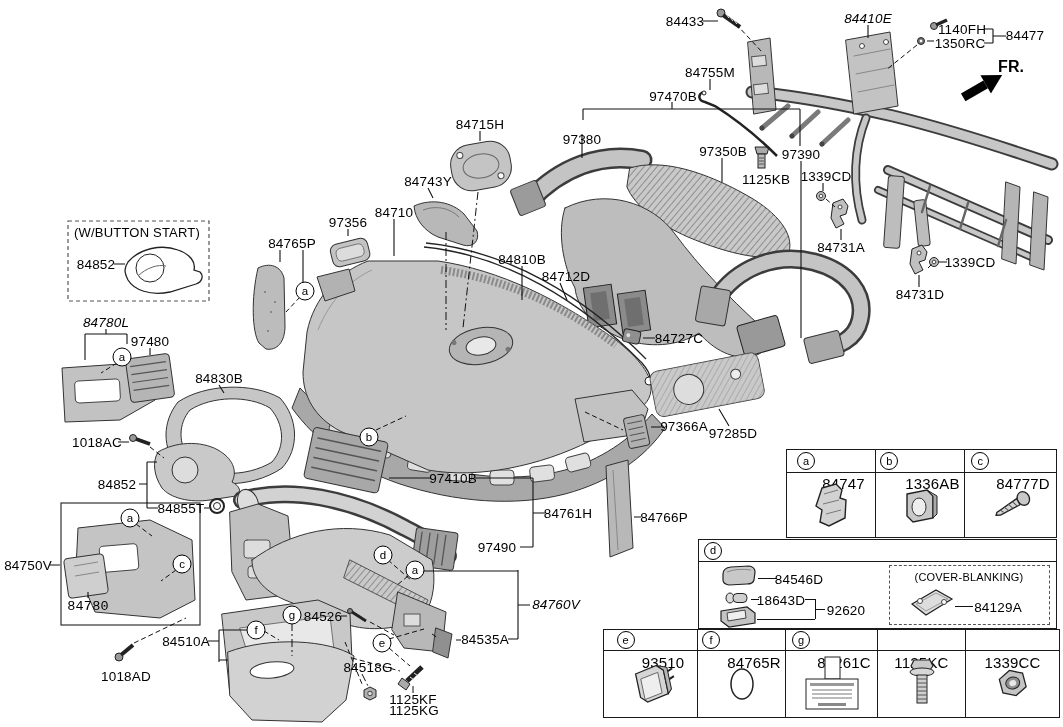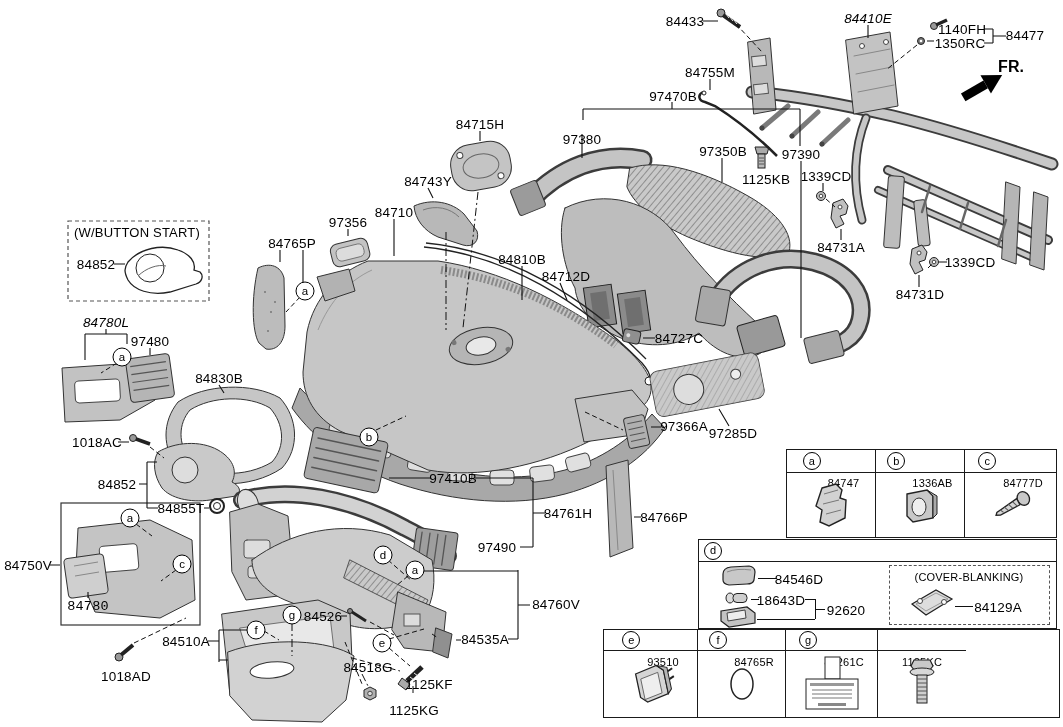--- a/index.html
+++ b/index.html
@@ -16,21 +16,21 @@
   .grid3{display:grid;grid-template-columns:89px 89px 1fr;height:100%;}
   .grid5{display:grid;grid-template-columns:94px 88px 92px 88px 1fr;height:100%;}
   .cell{border-right:1.3px solid #1a1a1a;display:flex;flex-direction:column;box-sizing:border-box;}
   .cell:last-child{border-right:none;}
   .cellhead{height:23px;border-bottom:1.3px solid #1a1a1a;display:flex;align-items:center;
        justify-content:center;gap:7px;box-sizing:border-box;}
   .cellhead5{height:21px;}
   .cellbody{flex:1;display:flex;align-items:center;justify-content:center;}
   .lcirc{width:16px;height:16px;border:1.3px solid #000;border-radius:50%;display:flex;
        align-items:center;justify-content:center;font-size:11px;background:#fff;flex:0 0 auto;line-height:1;}
-  .pn{font-size:11px;letter-spacing:.2px;margin-top:44px;}
+  .pn{font-size:15px;letter-spacing:.2px;margin-top:44px;}
   .dhead{height:22px;border-bottom:1.3px solid #1a1a1a;display:flex;align-items:center;
        padding-left:5px;box-sizing:border-box;}
   .abs{position:absolute;}
   .hline{position:absolute;border-top:1.2px solid #111;height:0;}
   .vline{position:absolute;border-left:1.2px solid #111;width:0;}
   .dashbox{position:absolute;border:1.3px dashed #555;box-sizing:border-box;}
 </style>
 </head>
 <body>
 
@@ -334,24 +334,24 @@
       <span class="lbl" style="left: 219px; top: 378px;">84830B</span>
       <span class="lbl" style="left: 97px; top: 442px;">1018AC</span>
       <span class="lbl" style="left: 117px; top: 484px;">84852</span>
       <span class="lbl" style="left: 181px; top: 508px;">84855T</span>
       <span class="lbl" style="left: 28px; top: 565px;">84750V</span>
       <span class="lbl" style="left: 88px; top: 606px; font-family: Liberation Mono, monospace;">84780</span>
       <span class="lbl" style="left: 126px; top: 676px;">1018AD</span>
       <span class="lbl" style="left: 186px; top: 641px;">84510A</span>
       <span class="lbl" style="left: 323px; top: 616px;">84526</span>
       <span class="lbl" style="left: 368px; top: 667px;">84518G</span>
-      <span class="lbl" style="left: 413px; top: 684px; margin-left: 16px;">1125KF</span>
+      <span class="lbl" style="left: 413px; top: 699px;">1125KF</span>
       <span class="lbl" style="left: 414px; top: 710px;">1125KG</span>
       <span class="lbl" style="left: 485px; top: 639px;">84535A</span>
-      <span class="lbl" style="left: 556px; top: 604px;">84760V</span>
+      <span class="lbl" style="left: 556px; top: 604px; font-style: italic;">84760V</span>
       <span class="lbl" style="left: 497px; top: 547px;">97490</span>
       <span class="lbl" style="left: 453px; top: 478px;">97410B</span>
       <span class="lbl" style="left: 568px; top: 513px;">84761H</span>
       <span class="lbl" style="left: 664px; top: 517px;">84766P</span>
       <div class="callout" style="left: 305px; top: 291px;">a</div>
       <div class="callout" style="left: 369px; top: 437px;">b</div>
       <div class="callout" style="left: 122px; top: 357px;">a</div>
       <div class="callout" style="left: 130px; top: 518px;">a</div>
       <div class="callout" style="left: 182px; top: 564px;">c</div>
       <div class="callout" style="left: 256px; top: 630px;">f</div>
@@ -497,16 +497,30 @@
           </div>
         <div class="cellbody">
             <svg width="34" height="56" viewBox="0 0 34 56">
               <polygon points="9,4 25,4 28,10 24,15 10,15 6,10" fill="#c9c9c9" stroke="#222" stroke-width="1.2"></polygon>
               <ellipse cx="17" cy="16" rx="12" ry="4" fill="#d8d8d8" stroke="#222"></ellipse>
               <rect x="12" y="19" width="10" height="28" fill="#cfcfcf" stroke="#222"></rect>
               <path d="M12,23 h10 M12,27 h10 M12,31 h10 M12,35 h10 M12,39 h10 M12,43 h10" stroke="#555" stroke-width="1"></path>
             </svg>
           </div>
       </div>
+      <div class="cell">
+        <div class="cellhead cellhead5">
+            <span class="pn">1339CC</span>
+          </div>
+        <div class="cellbody">
+            <svg width="44" height="40" viewBox="0 0 44 40">
+              <g transform="rotate(-15 22 20)">
+                <polygon points="22,6 34,12 34,26 22,32 10,26 10,12" fill="#c4c4c4" stroke="#222" stroke-width="1.3"></polygon>
+                <ellipse cx="22" cy="19" rx="7" ry="6" fill="#8f8f8f" stroke="#222"></ellipse>
+                <ellipse cx="22" cy="19" rx="3.5" ry="3" fill="#e8e8e8"></ellipse>
+              </g>
+            </svg>
+          </div>
+      </div>
     </div>
   </div>
 
 </div>
 
 </body></html>

